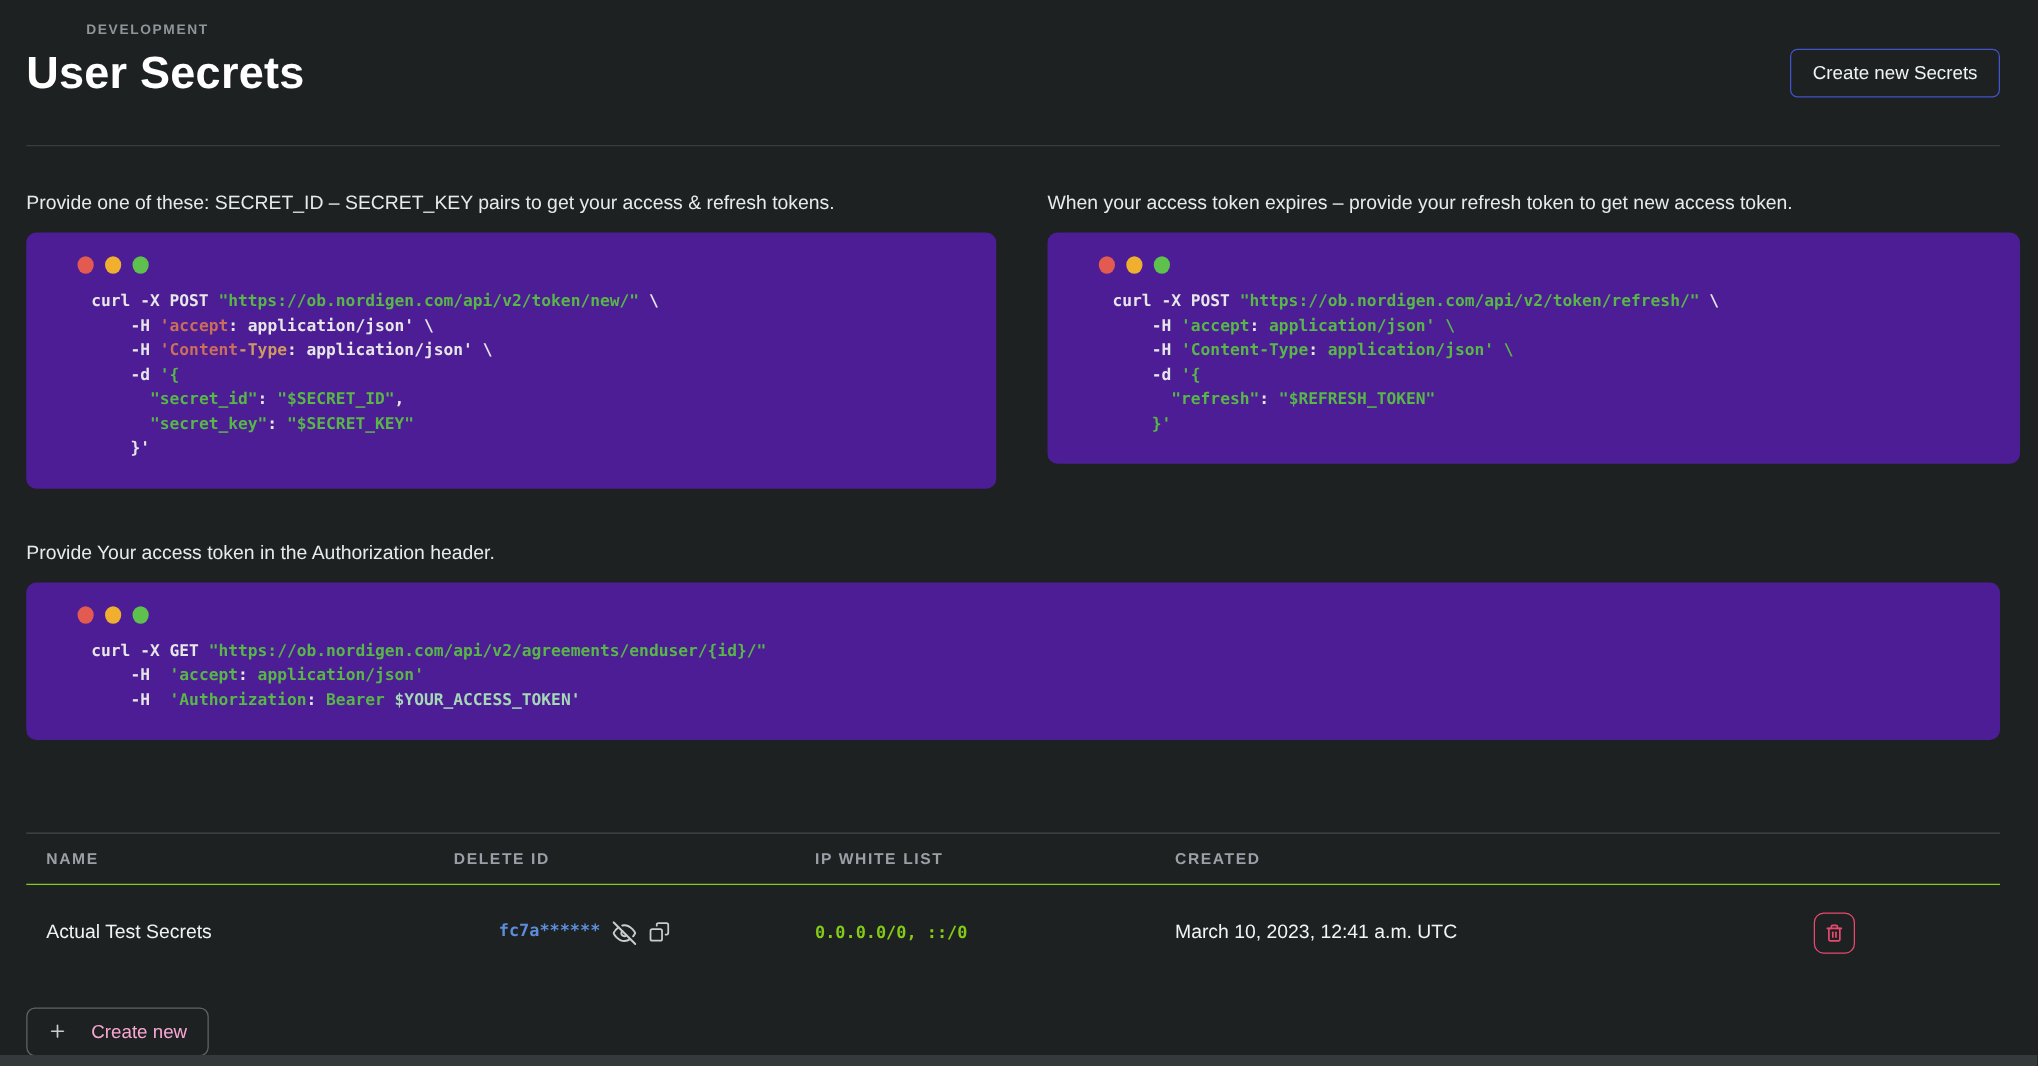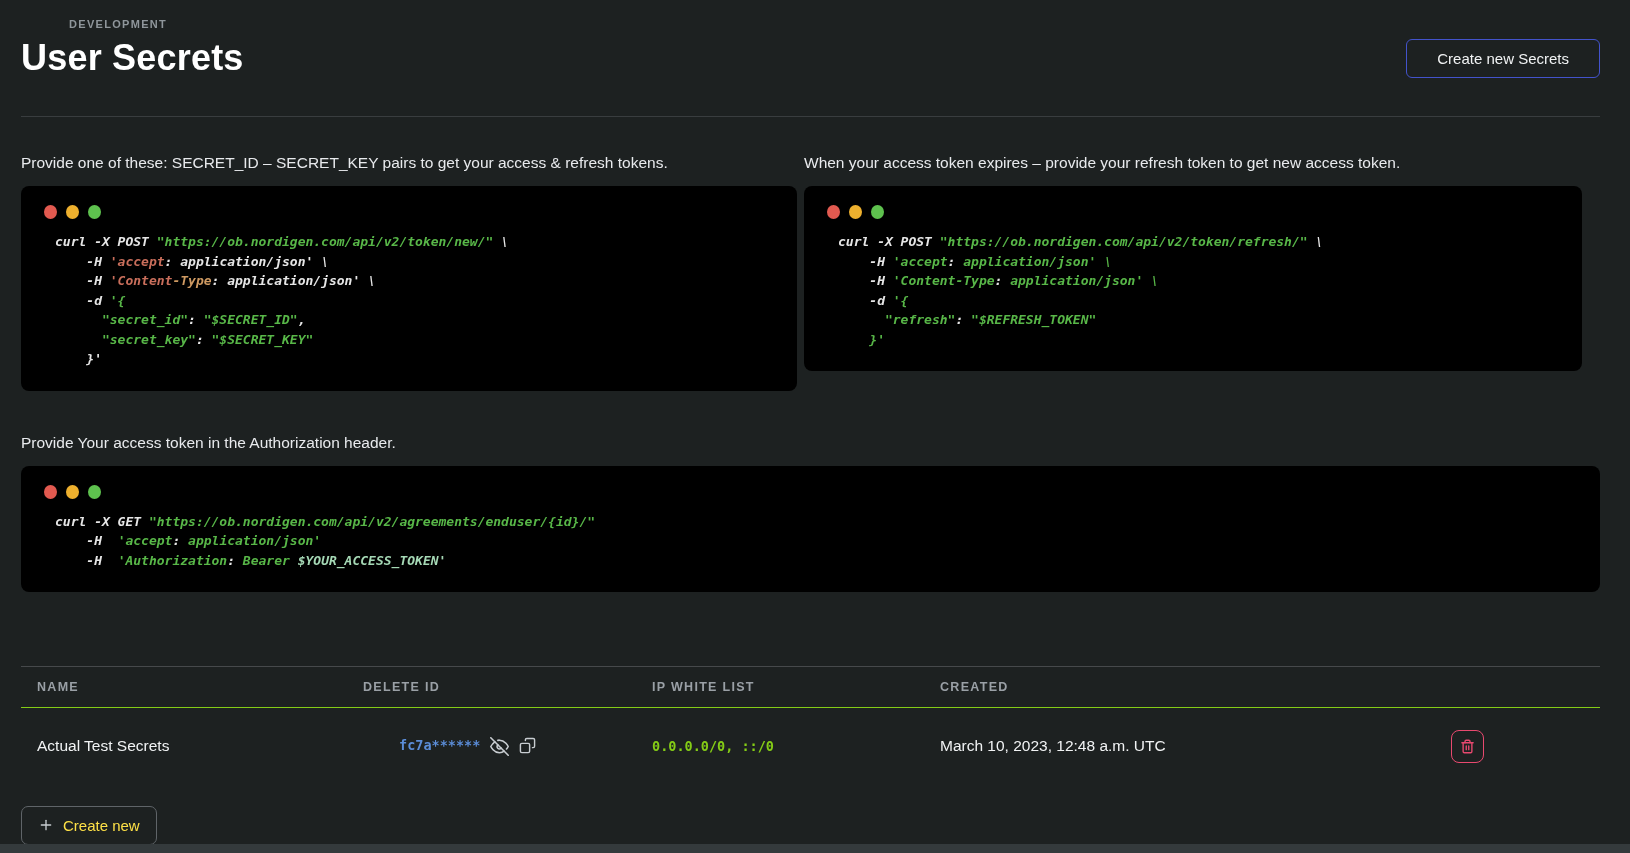--- a/index.html
+++ b/index.html
@@ -18,29 +18,29 @@
   .eyebrow { font-size:11px; font-weight:700; letter-spacing:1.3px; color:#8f969b;padding-left:48px; }
   .page-title { font-size:36px; font-weight:700; color:#ffffff; margin-top:7px; letter-spacing:.2px; }
   .create-secrets-btn {
     margin-top:21px;
     background:transparent;
     border:1px solid #4353cb;
     border-radius:6px;
     color:#f1f3f4;
     font-family:"Liberation Sans", sans-serif;
     font-size:15px;
-    padding:10px 30px;
+    padding:10px 17px;
     cursor:pointer;
   }
   .top-divider { border:none; border-top:1px solid #393d3f; margin-top:37px; }
 
   
-  .grid2 { display:grid; grid-template-columns:776px 778px; column-gap:7px; margin-top:36px; }
+  .grid2 { display:grid; grid-template-columns:776px 778px; column-gap:41px; margin-top:36px; }
   .section-title { font-size:15.5px; color:#e8eaed; line-height:19px; margin-bottom:14px; }
-  .code-block { background:#000000; border-radius:8px; padding:19px 24px 22px 23px;font-style:italic; }
+  .code-block { background:#4c1d95; border-radius:8px; padding:19px 24px 22px 41px; }
   .dots { display:flex; gap:9px; margin-bottom:13px; }
   .dot { width:13px; height:14px; border-radius:50%; }
   .dot-red { background:#e25a50; }
   .dot-yellow { background:#eeb02e; }
   .dot-green { background:#5ec14e; }
   .code {
     font-family:"DejaVu Sans Mono", monospace;
     font-size:13px;
     font-weight:700;
     line-height:19.5px;
@@ -82,25 +82,25 @@
     width:33px; height:33px;
     background:transparent;
     border:1px solid #e8496f;
     border-radius:8px;
     color:#e8496f;
     display:flex; align-items:center; justify-content:center;
     cursor:pointer;
   }
   .create-new-btn {
     margin-top:22px;
-    display:inline-flex; align-items:flex-start; gap:9px;
+    display:inline-flex; align-items:flex-start; gap:19px;
     background:transparent;
     border:1px solid #5f6468;
     border-radius:7px;
-    color:#fde047;
+    color:#f9a8d4;
     font-family:"Liberation Sans", sans-serif;
     font-size:15px;
     padding:10px 16px;
     cursor:pointer;
   }
   .create-new-btn svg { color:#c8cdd1; }
   .bottom-strip {
     position:absolute; left:0; right:0; bottom:0;
     height:9px; background:#343a3c;
   }
@@ -177,21 +177,21 @@
           </svg>
         </button>
         <button class="icon-btn" title="">
           <svg width="17" height="17" viewBox="0 0 24 24" fill="none" stroke="currentColor" stroke-width="2" stroke-linecap="round" stroke-linejoin="round">
             <rect x="2" y="9" width="13" height="13" rx="2"></rect>
             <path d="M19 15h1a2 2 0 0 0 2-2V4a2 2 0 0 0-2-2h-9a2 2 0 0 0-2 2v1"></path>
           </svg>
         </button>
       </div>
       <div class="mono-blue ip-text">0.0.0.0/0, ::/0</div>
-      <div>March 10, 2023, 12:48 a.m. UTC</div>
+      <div>March 10, 2023, 12:41 a.m. UTC</div>
       <div>
         <button class="delete-btn">
           <span style="display:inline-flex;">
             <svg width="15" height="15" viewBox="0 0 24 24" fill="none" stroke="currentColor" stroke-width="2.2" stroke-linecap="round" stroke-linejoin="round">
               <polyline points="3 6 5 6 21 6"></polyline>
               <path d="M19 6v14a2 2 0 0 1-2 2H7a2 2 0 0 1-2-2V6m3 0V4a2 2 0 0 1 2-2h4a2 2 0 0 1 2 2v2"></path>
               <line x1="10" y1="11" x2="10" y2="17"></line>
               <line x1="14" y1="11" x2="14" y2="17"></line>
             </svg>
           </span>

